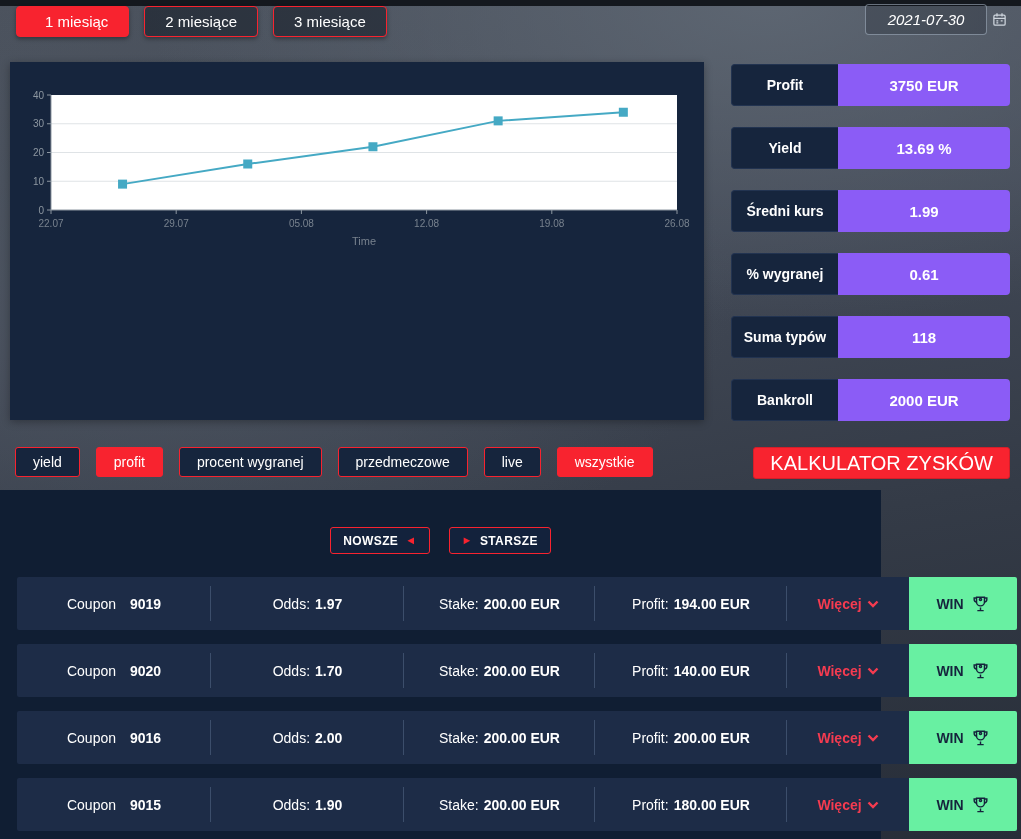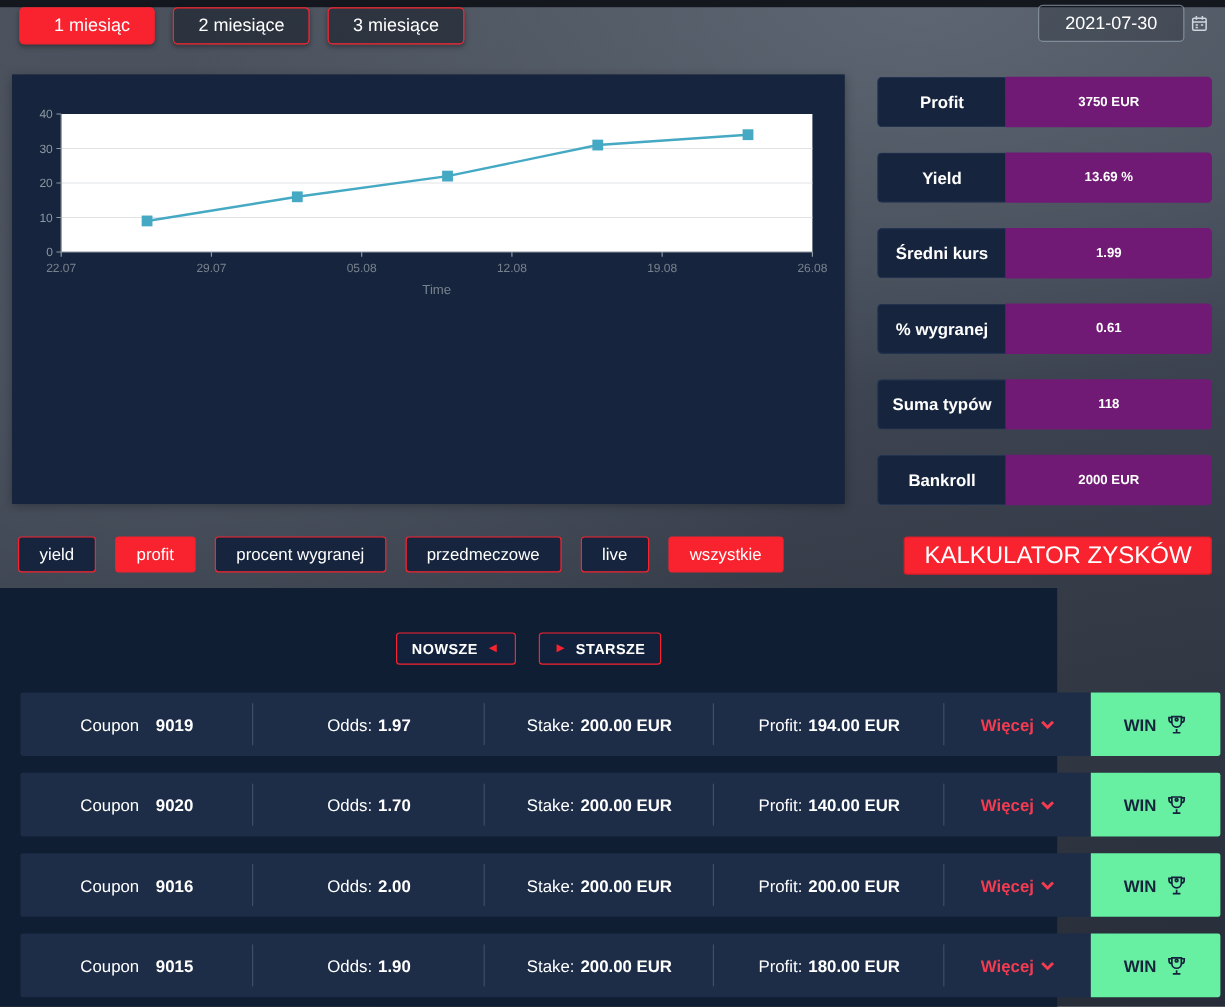--- a/index.html
+++ b/index.html
@@ -17,34 +17,34 @@
   .tabs{position:absolute;left:16px;top:6px;display:flex;gap:15px;}
   .tab{height:29px;padding:0 20px;display:flex;align-items:center;justify-content:center;
        font-size:15px;color:#fff;background:rgba(18,26,36,.55);
        border:1px solid #f8232f;border-radius:4px;cursor:pointer;box-shadow:0 2px 4px rgba(0,0,0,.35);}
   .tab.active{background:#f8232f;border-color:#f8232f;padding-left:28px;}
   
   .dates{position:absolute;right:14px;top:4px;display:flex;gap:12px;align-items:center;}
   .date-group{display:flex;align-items:center;gap:5px;}
   .date-box{width:120px;height:29px;display:flex;align-items:center;justify-content:center;
        font-size:15px;color:#fff;background:rgba(12,18,28,.22);
-       border:1px solid rgba(175,190,205,.55);border-radius:4px;cursor:pointer;}
+       border:1px solid rgba(175,190,205,.55);border-radius:4px;cursor:pointer;font-style:italic;}
   .cal{width:15px;height:15px;color:#cfd6de;cursor:pointer;}
   
   .chart-panel{position:absolute;left:10px;top:62px;width:694px;height:358px;
        background:#16253d;box-shadow:0 2px 8px rgba(0,0,0,.3);}
   .chart-panel svg{display:block;}
   
   .stats{position:absolute;left:731px;top:64px;width:279px;display:flex;flex-direction:column;gap:21px;}
   .stat-row{display:flex;height:42px;}
   .stat-label{width:107px;background:#16253d;border:1px solid #223350;border-right:none;
        border-radius:4px 0 0 4px;display:flex;align-items:center;justify-content:center;
        font-size:14px;font-weight:600;color:#fff;box-sizing:border-box;}
-  .stat-value{flex:1;background:#701a75;border-radius:0 4px 4px 0;display:flex;align-items:center;
-       justify-content:center;font-size:11px;font-weight:700;color:#fff;}
+  .stat-value{flex:1;background:#8b5cf6;border-radius:0 4px 4px 0;display:flex;align-items:center;
+       justify-content:center;font-size:15px;font-weight:700;color:#fff;}
   
   .filters{position:absolute;left:15px;top:447px;display:flex;gap:16px;}
   .fbtn{height:30px;padding:0 17px;display:flex;align-items:center;justify-content:center;
        font-size:14px;color:#fff;background:#16253d;border:1px solid #f8232f;border-radius:3px;
        cursor:pointer;box-sizing:border-box;}
   .fbtn.active{background:#f8232f;}
   .calc-btn{position:absolute;right:11px;top:447px;height:30px;padding:0 16px;display:flex;
        align-items:center;font-size:20px;color:#fff;background:#f8232f;border:1px solid #d41e29;
        border-radius:3px;cursor:pointer;}
   

